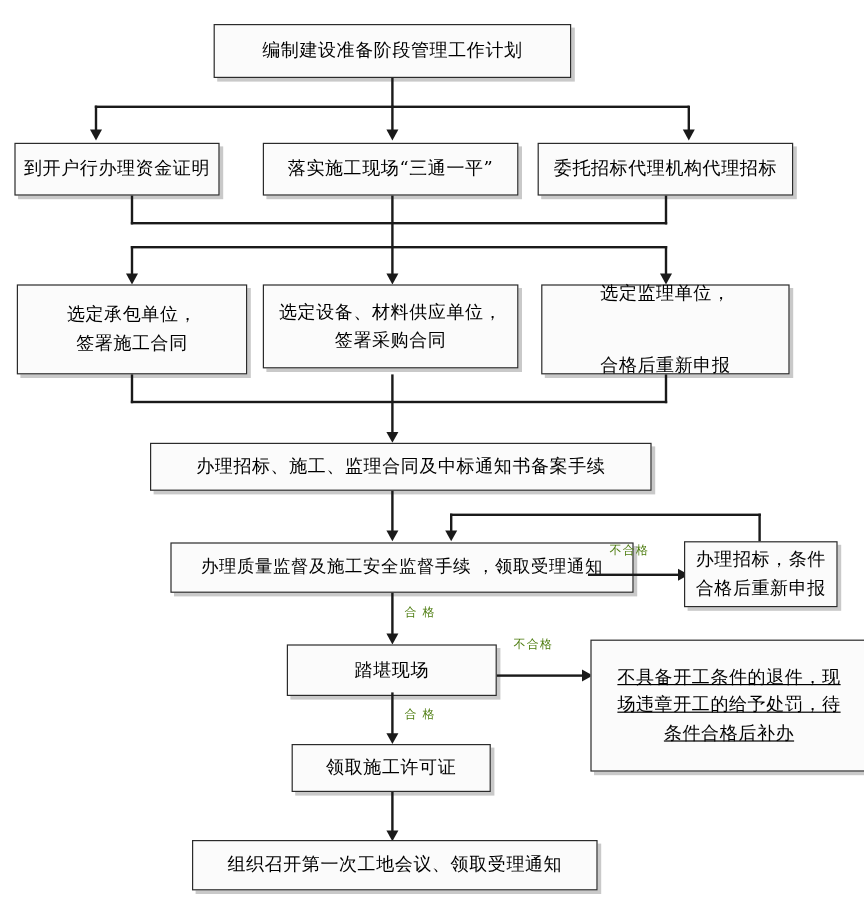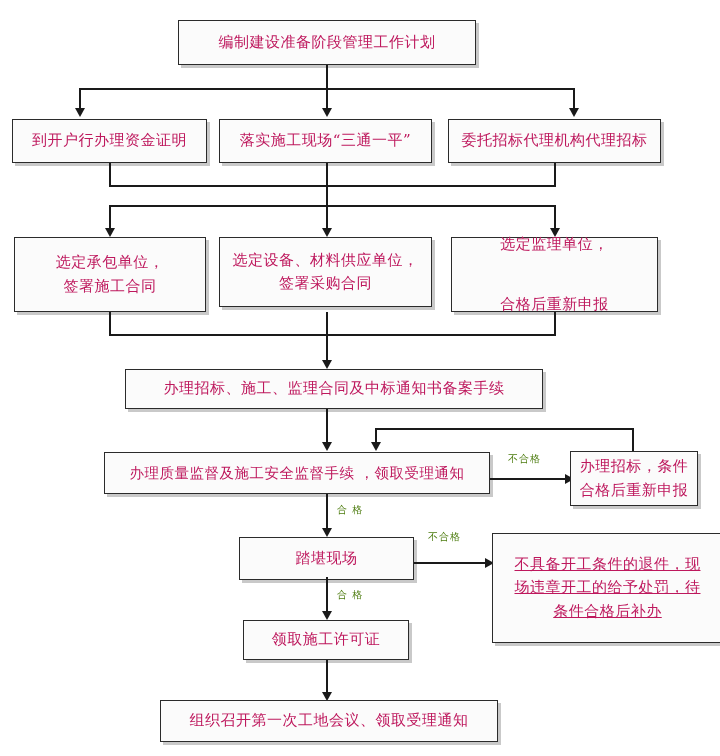--- a/index.html
+++ b/index.html
@@ -21,30 +21,30 @@
   .node {
     position: absolute;
     box-sizing: border-box;
     background: #fbfbfb;
     border: 1.5px solid #2b2b2b;
     box-shadow: 3px 3px 0 0 #c9c9c9;
     display: flex;
     flex-direction: column;
     align-items: center;
     justify-content: center;
-    color: #be185d;
+    color: #000000;
     font-family: "DejaVu Serif", "Liberation Serif", serif;
     font-size: 15px;
     line-height: 1.55;
     letter-spacing: 0.5px;
     text-align: center;
     padding: 2px 6px;
   }
   .node .ln { display: block; white-space: nowrap; }
-  .node.small { font-size: 14.5px; }
+  .node.small { font-size: 14.5px; margin-left: 38px; }
 
   
   .vline, .hline {
     position: absolute;
     background: #1a1a1a;
   }
   .vline { width: 1.6px; }
   .hline { height: 1.6px; }
 
   .arrow-down {
@@ -84,21 +84,21 @@
 
   <div class="vline" style="left:326px; top:65px; height:24px;"></div>
   <div class="hline" style="left:79px; top:88px; width:495px;"></div>
   <div class="vline" style="left:79px; top:88px; height:23px;"></div>
   <div class="arrow-down" style="left:75px; top:108px;"></div>
   <div class="vline" style="left:326px; top:88px; height:23px;"></div>
   <div class="arrow-down" style="left:322px; top:108px;"></div>
   <div class="vline" style="left:573px; top:88px; height:23px;"></div>
   <div class="arrow-down" style="left:569px; top:108px;"></div>
 
-  <div class="node" style="left:12px; top:119px; width:195px; height:44px;">
+  <div class="node" style="left:12px; top:119px; width:171px; height:44px;">
     <span class="ln">到开户行办理资金证明</span>
   </div>
   <div class="node" style="left:219px; top:119px; width:213px; height:44px;">
     <span class="ln">落实施工现场“三通一平”</span>
   </div>
   <div class="node" style="left:448px; top:119px; width:213px; height:44px;">
     <span class="ln">委托招标代理机构代理招标</span>
   </div>
 
   <div class="vline" style="left:109px; top:163px; width:1.6px; height:24px;"></div>

